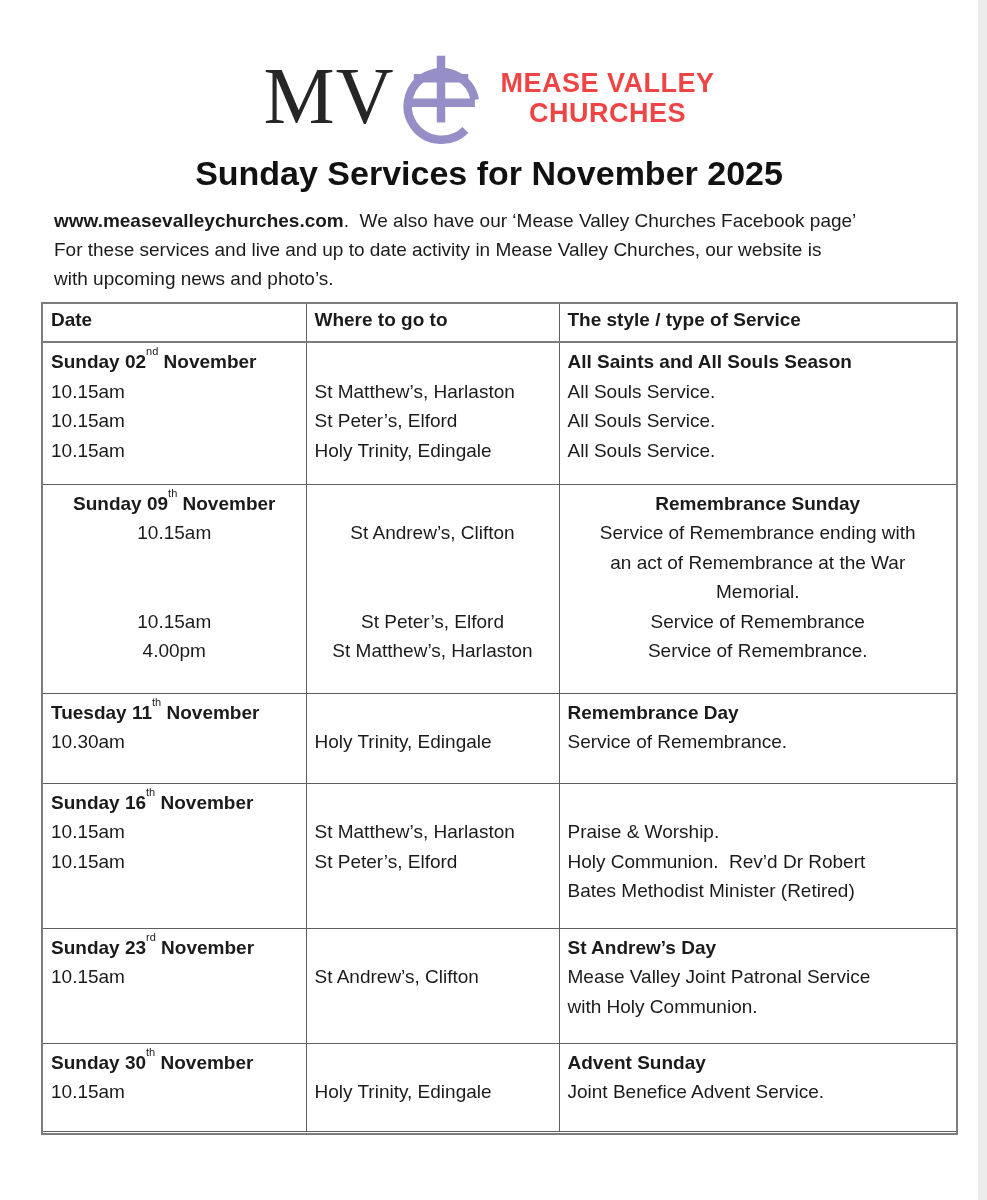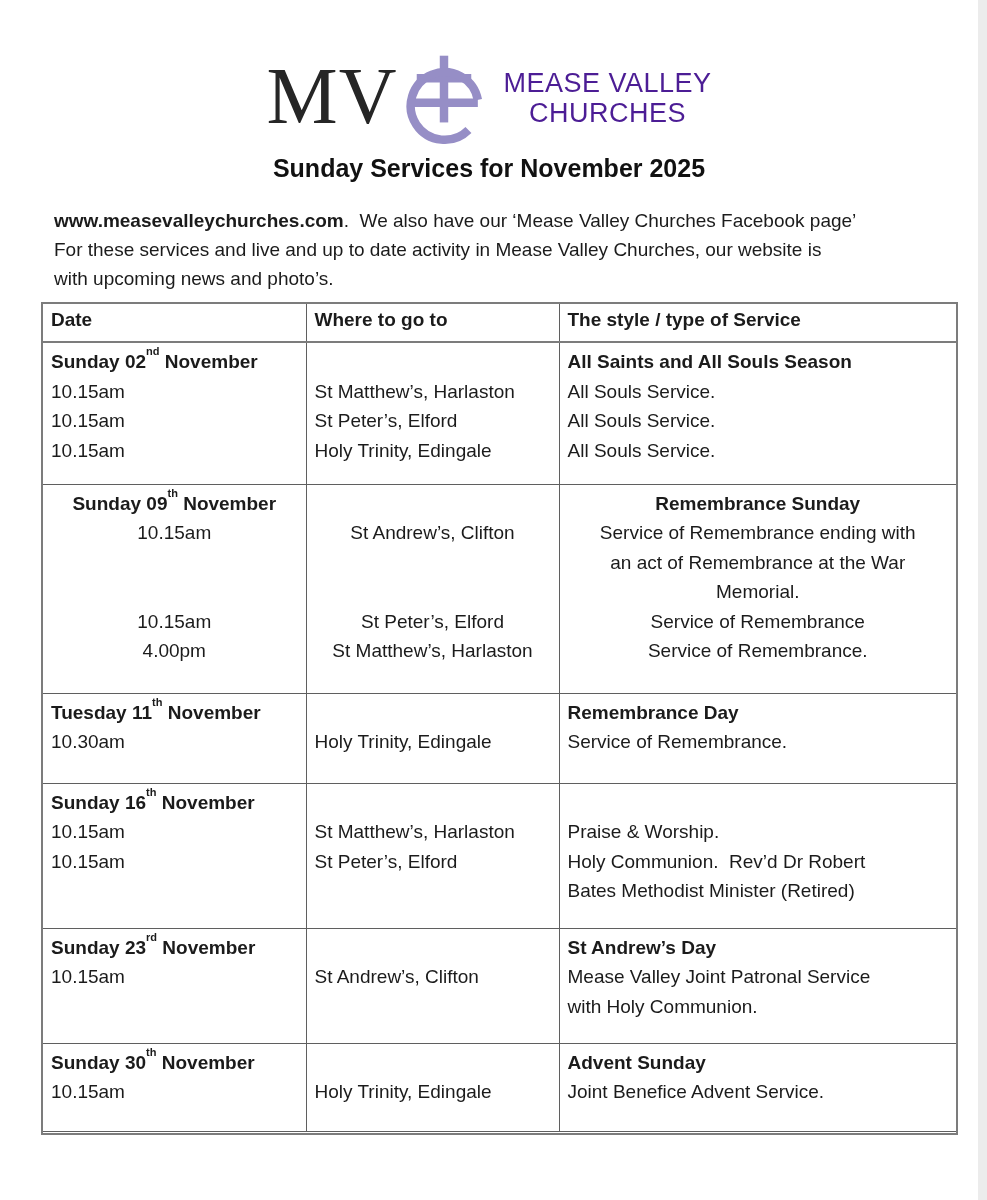--- a/index.html
+++ b/index.html
@@ -14,27 +14,27 @@
   .logo-row {
     position:absolute; top:50px; left:0; width:978px; height:96px;
     display:flex; align-items:center; justify-content:center;
   }
   .mv-monogram {
     font-family:"Liberation Serif", serif; font-size:80px; line-height:80px;
     color:#262626; letter-spacing:1px; padding-bottom:4px;
   }
   .coe-icon { width:94px; height:94px; margin-right:12px; }
   .org-name {
-    text-align:center; font-weight:400; font-size:27px; line-height:30px;
-    color:#4c1d95; letter-spacing:0.5px;
+    text-align:center; font-weight:700; font-size:27px; line-height:30px;
+    color:#ef4444; letter-spacing:0.5px;
   }
   
   .doc-title {
     position:absolute; top:154px; left:0; width:978px;
-    text-align:center; font-weight:700; font-size:25px; color:#111;
+    text-align:center; font-weight:700; font-size:34px; color:#111;
   }
   
   .intro {
     position:absolute; top:206px; left:54px; width:900px;
     font-size:19px; color:#1b1b1b;
   }
   .intro .iline { white-space:pre; height:29px; line-height:29px; }
   .intro .b { font-weight:700; }
   
   .svc-table {
@@ -46,21 +46,21 @@
     border:1px solid #5f5f5f; vertical-align:top; padding:4px 8px 0 8px;
     overflow:hidden;
   }
   .svc-table tr.hdr td {
     font-weight:700; border-bottom:2px solid #7c7c7c; padding-top:5px;
   }
   .svc-table tr.spacer td { border:0; padding:0; }
   .line { height:29.5px; line-height:29.5px; white-space:pre; }
   .line.bold { font-weight:700; }
   .line sup {
-    font-size:0.58em; line-height:0; position:relative; top:-0.5em; font-weight:700;
+    font-size:0.58em; line-height:0; position:relative; top:-0.5em; font-weight:400;
   }
 </style>
 </head>
 <body>
 
 <div class="page">
   <div class="edge-strip"></div>
 
   <div class="logo-row">
     <div class="mv-monogram">MV</div>

